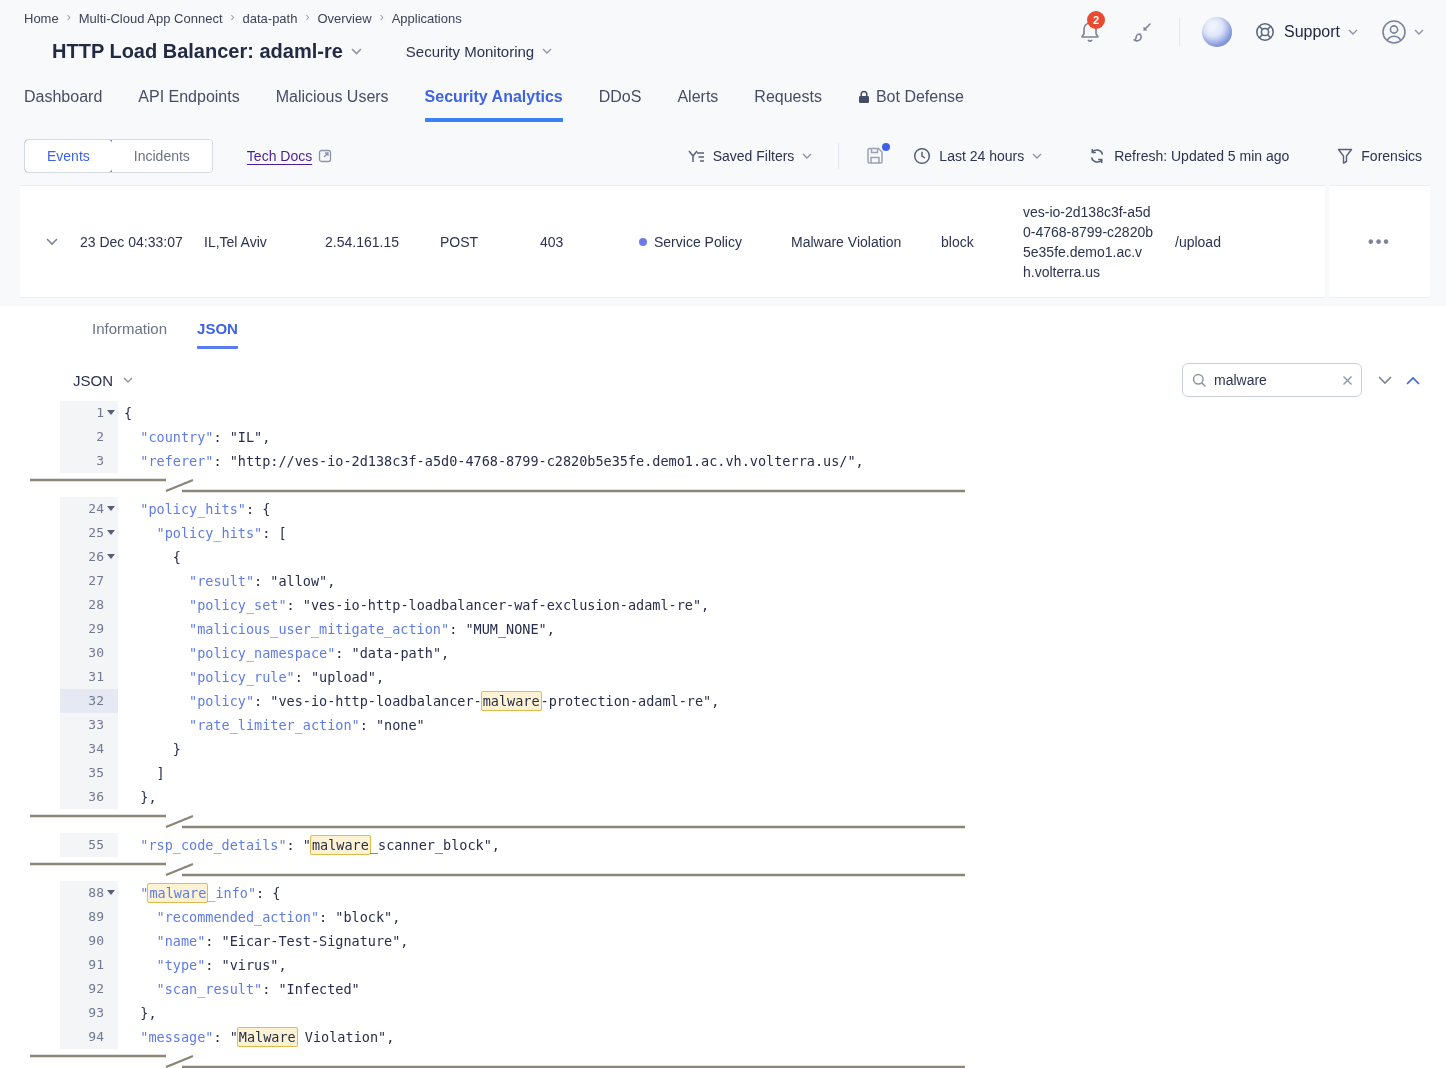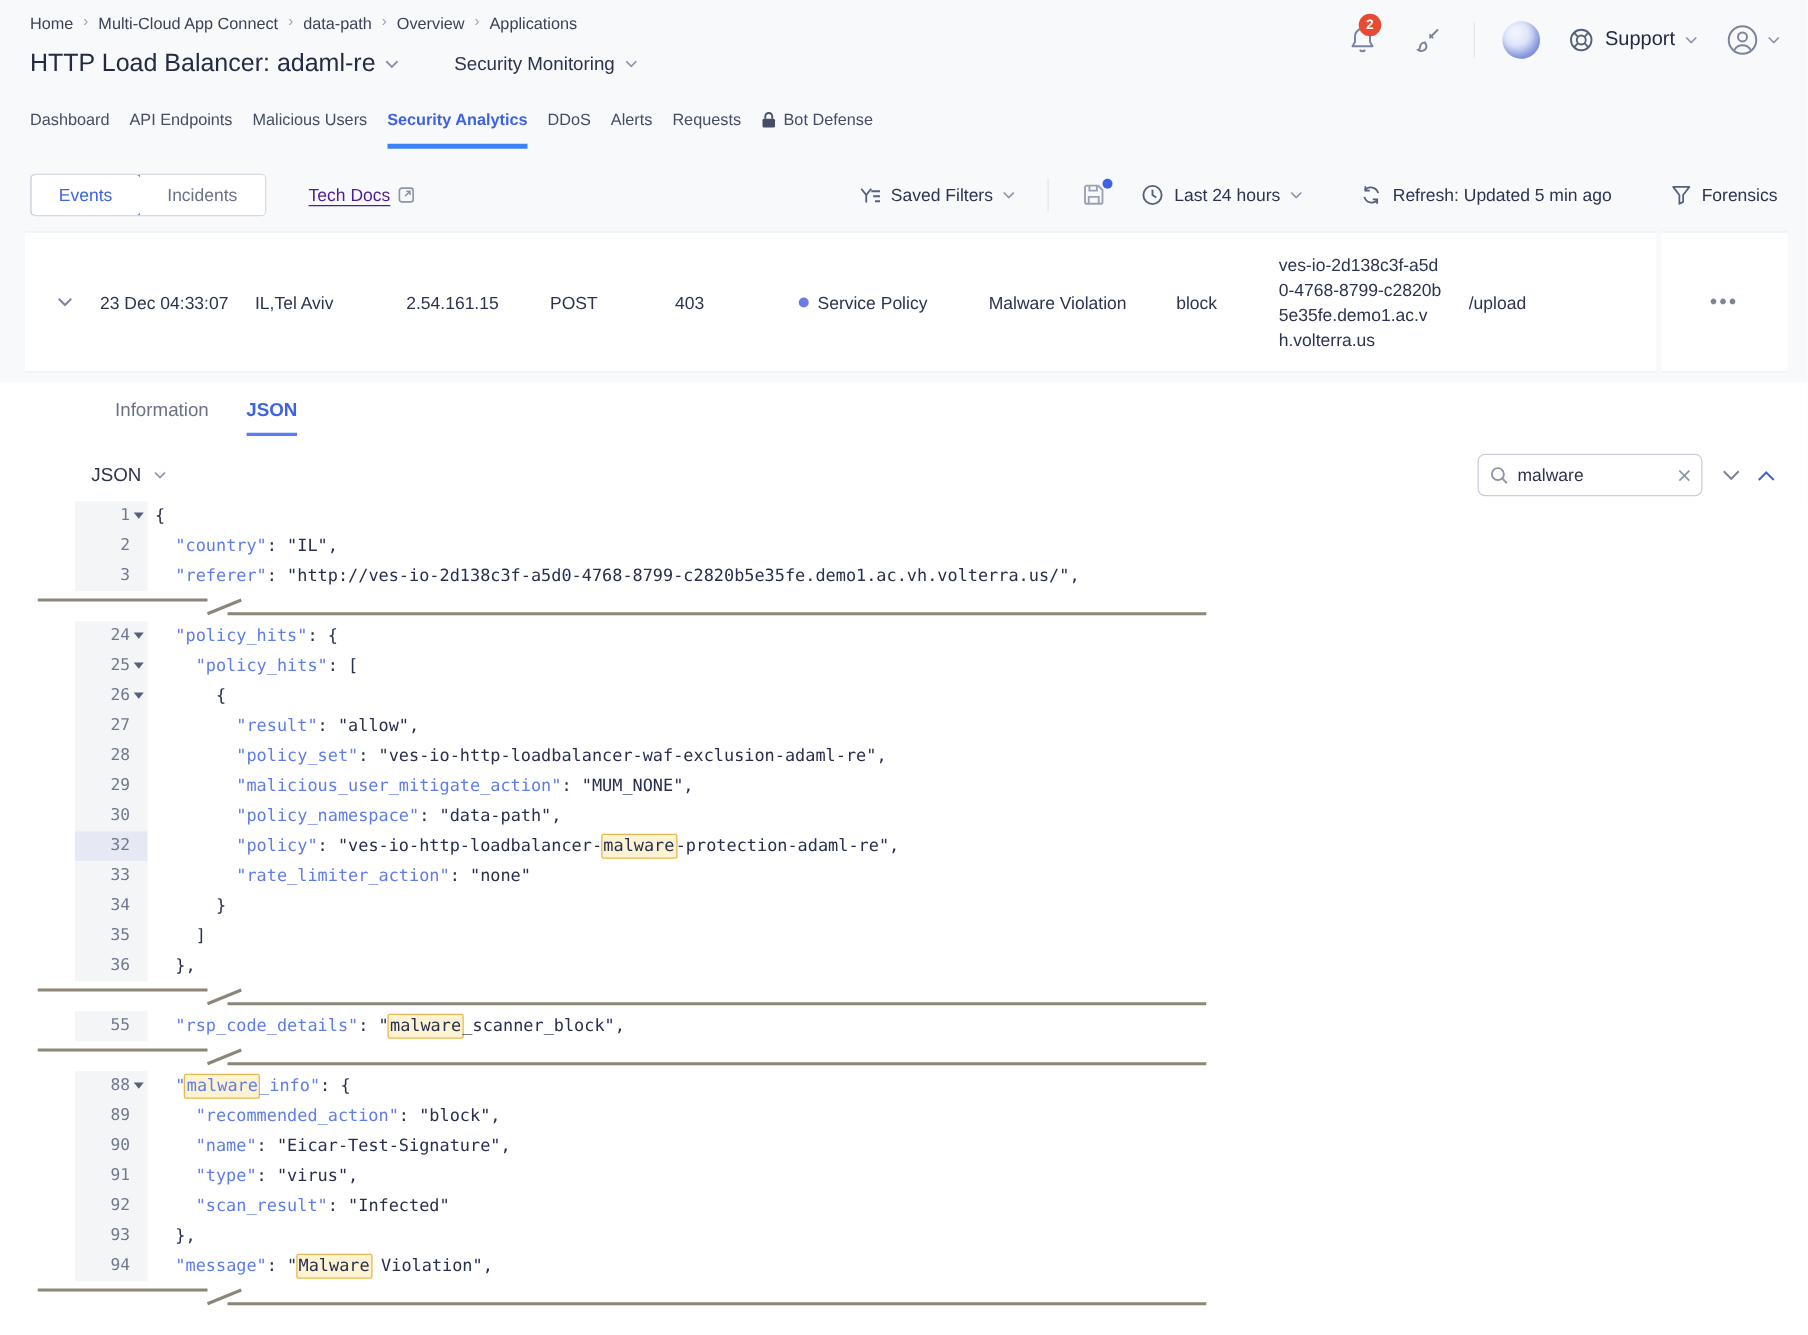--- a/index.html
+++ b/index.html
@@ -13,33 +13,33 @@
   }
   svg { display:block; }
 
   
   .app-header { padding:8px 24px 0 24px; }
   .crumbs { display:flex; align-items:center; gap:8px; font-size:13px; color:#3c4258; height:20px;}
   .crumb { white-space:nowrap; }
   .crumb.link { text-underline-offset:3px; }
   .crumb-sep { color:#9aa1b5; font-size:12px; transform:translateY(-1px); }
   .title-row { display:flex; align-items:center; margin-top:8px; height:30px;}
-  .page-title { font-size:20px; font-weight:400; color:#222a44; display:flex; align-items:center; gap:8px;}
+  .page-title { font-size:20px; font-weight:700; color:#222a44; display:flex; align-items:center; gap:8px;margin-left:28px;}
   .ctx-select { font-size:15px; color:#2b3350; margin-left:44px; display:flex; align-items:center; gap:8px;}
   .chev { color:#8d94a9; font-size:12px; }
   .header-icons { position:absolute; top:14px; right:22px; display:flex; align-items:center; gap:22px; height:36px;}
   .icon-btn { position:relative; display:flex; align-items:center; justify-content:center; width:30px; height:30px; color:#7c849b; }
   .badge { position:absolute; top:-6px; left:12px; background:#e84b31; color:#fff; border-radius:9px; min-width:18px; height:18px; font-size:11px; display:flex; align-items:center; justify-content:center; padding:0 4px; font-weight:600;}
   .vdiv { width:1px; height:28px; background:#e2e5ec; }
   .sphere { width:30px; height:30px; border-radius:50%; background:radial-gradient(circle at 35% 30%, #f5f7ff 0%, #dfe6fa 35%, #9badea 70%, #7a8fd9 100%); box-shadow:inset -2px -3px 6px rgba(90,110,190,.45);}
   .support { display:flex; align-items:center; gap:8px; font-size:16px; color:#222a44; }
   .account { display:flex; align-items:center; gap:6px; }
 
   
-  .nav-tabs { display:flex; gap:16px; padding:0 24px; margin-top:22px; font-size:13px; color:#454d66; height:34px; align-items:flex-start;}
+  .nav-tabs { display:flex; gap:36px; padding:0 24px; margin-top:22px; font-size:16px; color:#454d66; height:34px; align-items:flex-start;}
   .nav-tab { padding-bottom:12px; cursor:pointer; display:flex; align-items:center; gap:6px; white-space:nowrap;}
   .nav-tab.active { color:#3d63e2; font-weight:700; border-bottom:4px solid #3b82f6;align-items:center; }
 
   
   .toolbar { display:flex; align-items:center; padding:0 24px; margin-top:16px; height:36px; }
   .seg { display:flex; border:1px solid #d6dae3; border-radius:4px; overflow:hidden; background:#fff; height:34px;}
   .seg-btn { padding:0 22px; font-size:14px; display:flex; align-items:center; color:#6a7287; background:#fff;}
   .seg-btn.active { color:#3d63e2; border:1px solid #3d63e2; border-radius:4px; margin:-1px; background:#fff; }
   .techdocs { margin-left:34px; font-size:14px; color:#4c1d95; display:flex; align-items:center; gap:6px; }
   .techdocs span { text-decoration:underline; text-underline-offset:3px; }
@@ -370,20 +370,24 @@
       </div>
       <div class="cline">
         <div class="gut">29</div>
         <div class="ctext"><span class="tk-p">        </span><span class="tk-k">"malicious_user_mitigate_action"</span><span class="tk-p">: </span><span class="tk-s">"MUM_NONE",</span></div>
       </div>
       <div class="cline">
         <div class="gut">30</div>
         <div class="ctext"><span class="tk-p">        </span><span class="tk-k">"policy_namespace"</span><span class="tk-p">: </span><span class="tk-s">"data-path",</span></div>
       </div>
       <div class="cline">
+        <div class="gut">31</div>
+        <div class="ctext"><span class="tk-p">        </span><span class="tk-k">"policy_rule"</span><span class="tk-p">: </span><span class="tk-s">"upload",</span></div>
+      </div>
+      <div class="cline">
         <div class="gut active">32</div>
         <div class="ctext"><span class="tk-p">        </span><span class="tk-k">"policy"</span><span class="tk-p">: </span><span class="tk-s">"ves-io-http-loadbalancer-</span><span class="hl tk-s">malware</span><span class="tk-s">-protection-adaml-re",</span></div>
       </div>
       <div class="cline">
         <div class="gut">33</div>
         <div class="ctext"><span class="tk-p">        </span><span class="tk-k">"rate_limiter_action"</span><span class="tk-p">: </span><span class="tk-s">"none"</span></div>
       </div>
       <div class="cline">
         <div class="gut">34</div>
         <div class="ctext"><span class="tk-p">      }</span></div>

